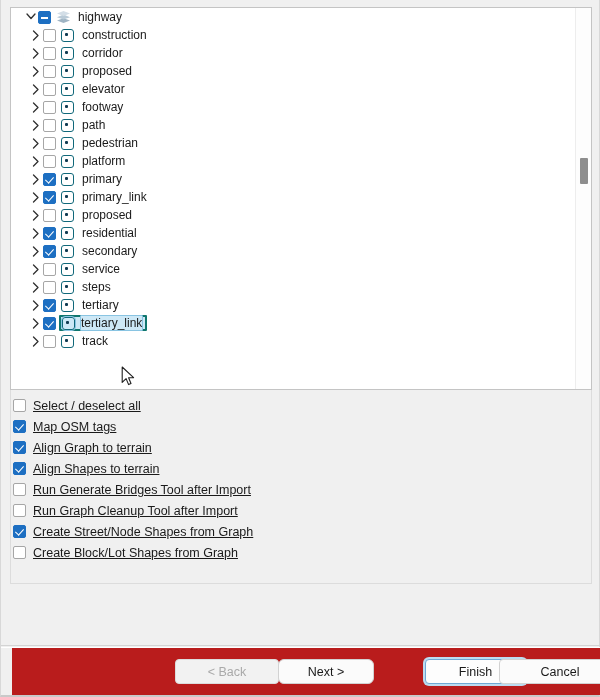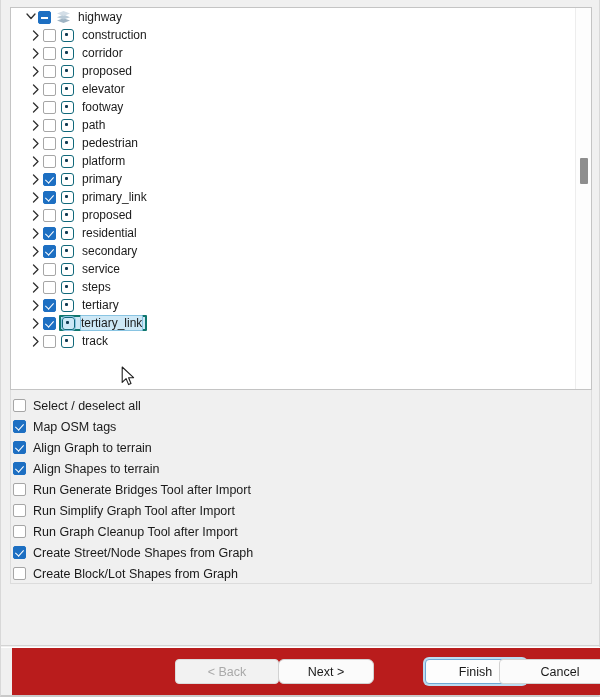--- a/index.html
+++ b/index.html
@@ -177,20 +177,21 @@
     border-radius: 1px;
   }
 
   
   #options {
     position: absolute;
     left: 9px; top: 395px;
     width: 582px;
     box-sizing: border-box;
     padding: 0 0 0 3px;
+    text-decoration: underline;
   }
   .opt-row {
     height: 21px;
     display: flex;
     align-items: center;
     white-space: nowrap;
   }
   .obox {
     width: 13px; height: 13px;
     flex: 0 0 13px;
@@ -497,24 +498,20 @@
       <div class="opt-row">
         <span class="obox on"></span>
         <span class="olabel">Align Shapes to terrain</span>
       </div>
       <div class="opt-row">
         <span class="obox off"></span>
         <span class="olabel">Run Generate Bridges Tool after Import</span>
       </div>
       <div class="opt-row">
         <span class="obox off"></span>
-        <span class="olabel">Run Simplify Graph Tool after Import</span>
-      </div>
-      <div class="opt-row">
-        <span class="obox off"></span>
         <span class="olabel">Run Graph Cleanup Tool after Import</span>
       </div>
       <div class="opt-row">
         <span class="obox on"></span>
         <span class="olabel">Create Street/Node Shapes from Graph</span>
       </div>
       <div class="opt-row">
         <span class="obox off"></span>
         <span class="olabel">Create Block/Lot Shapes from Graph</span>
       </div>

